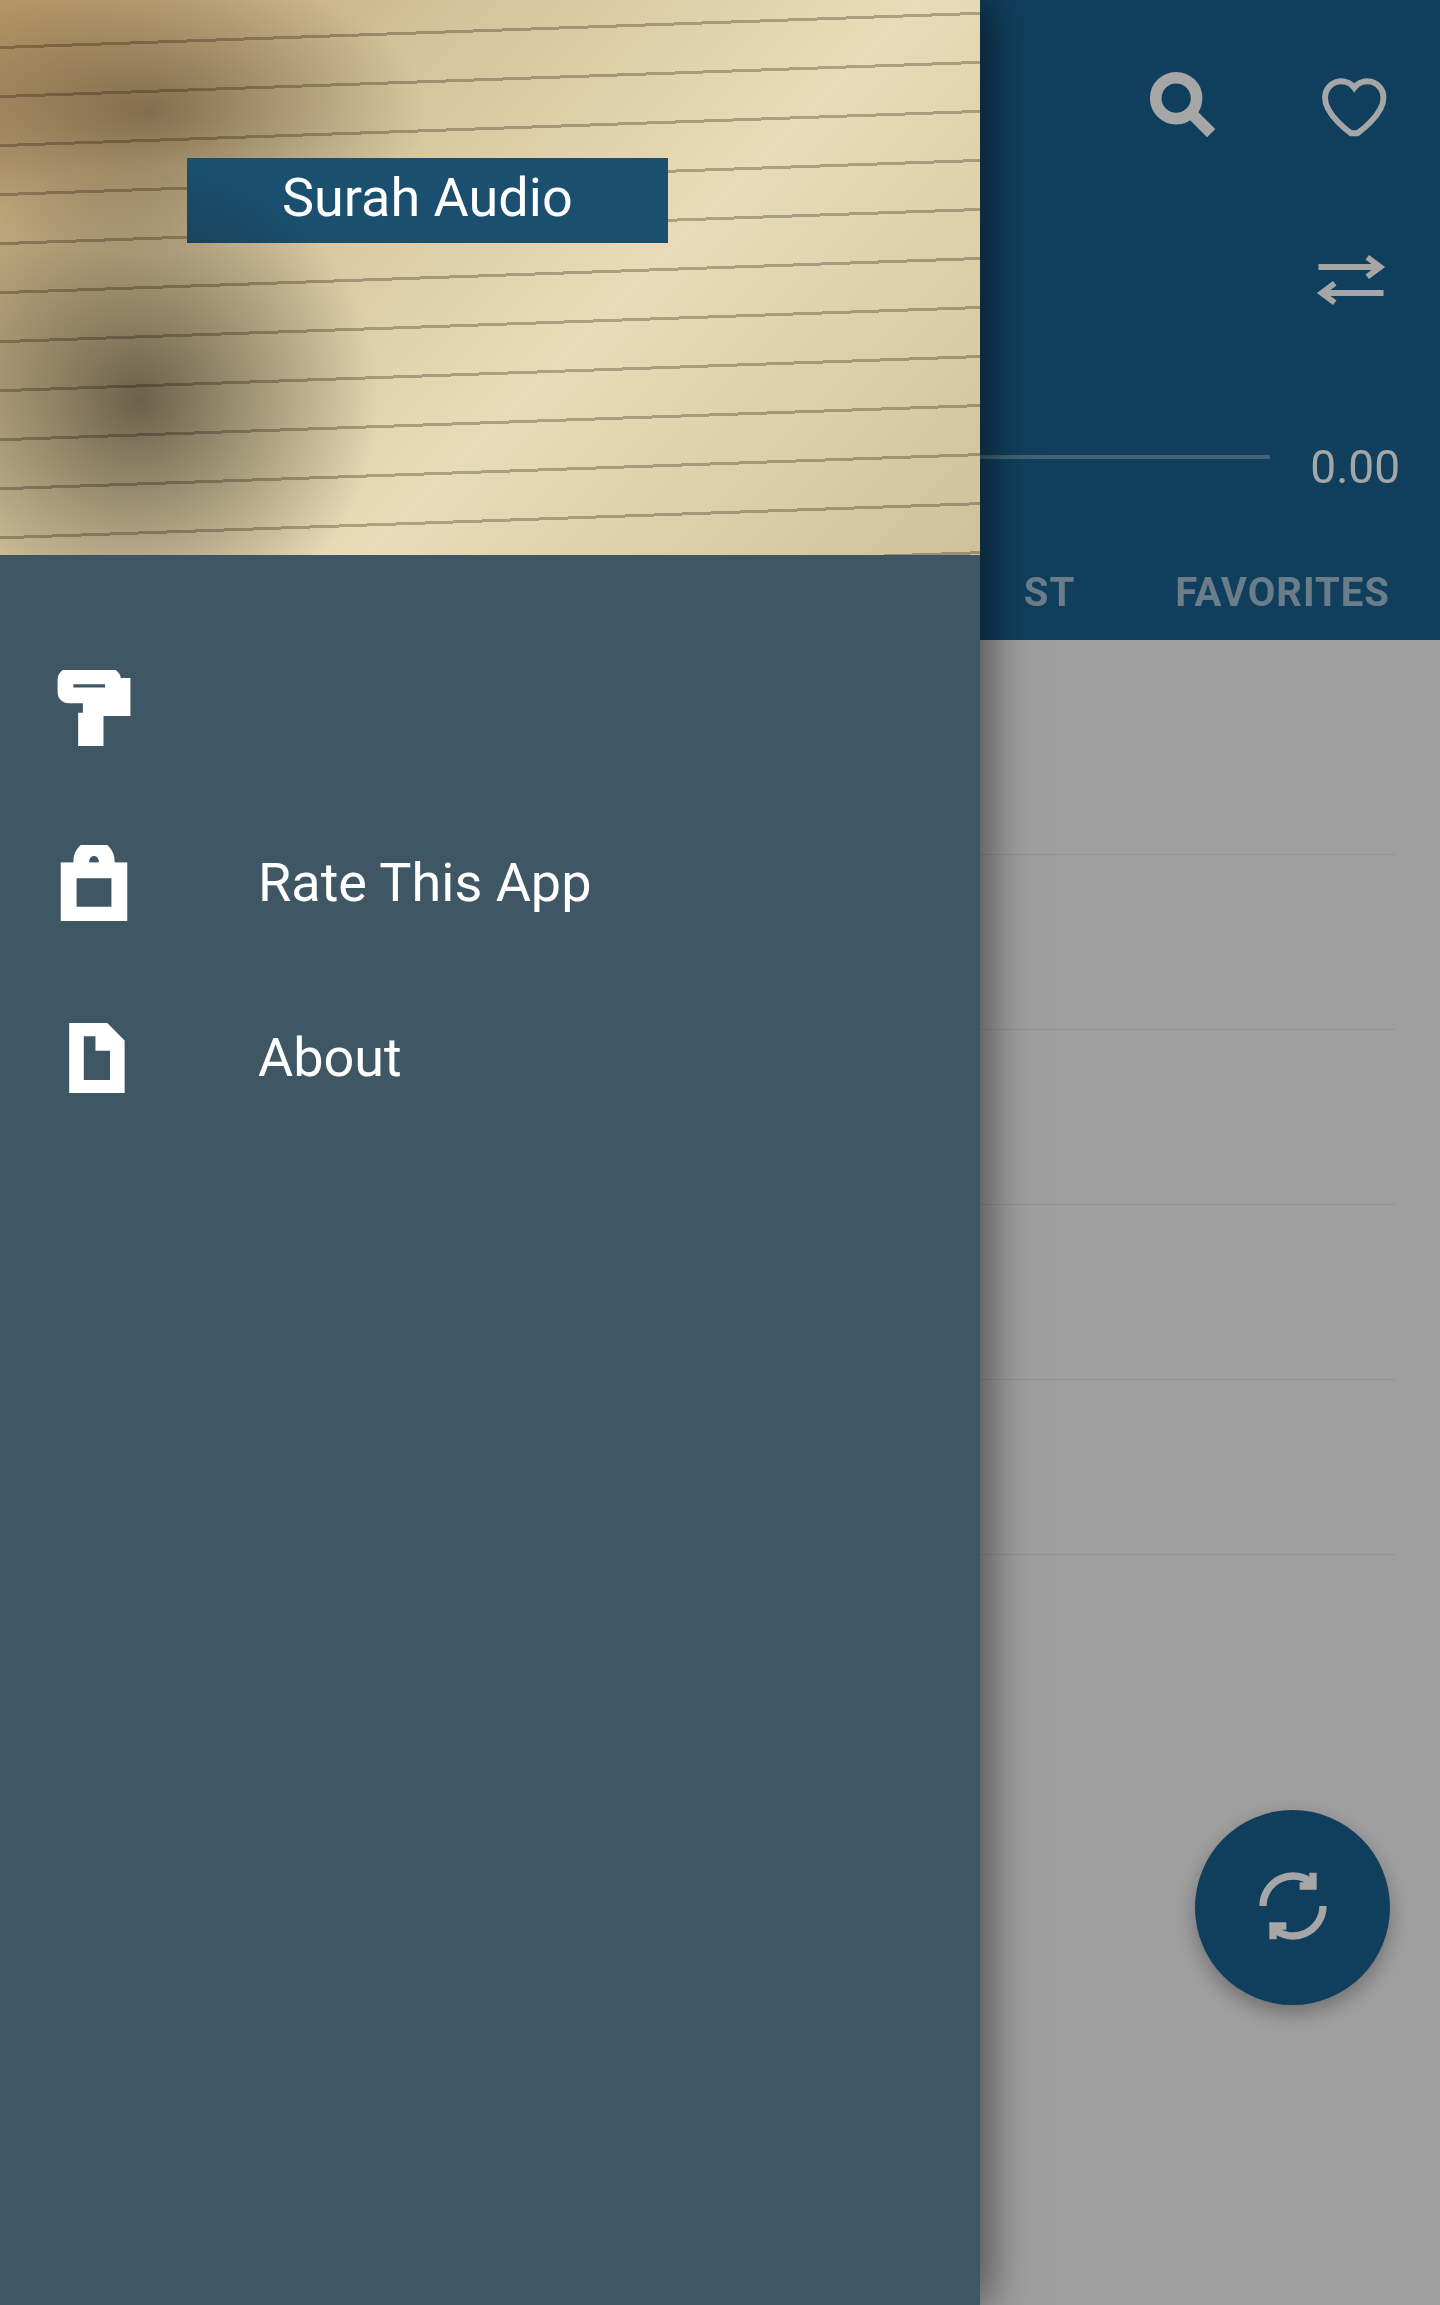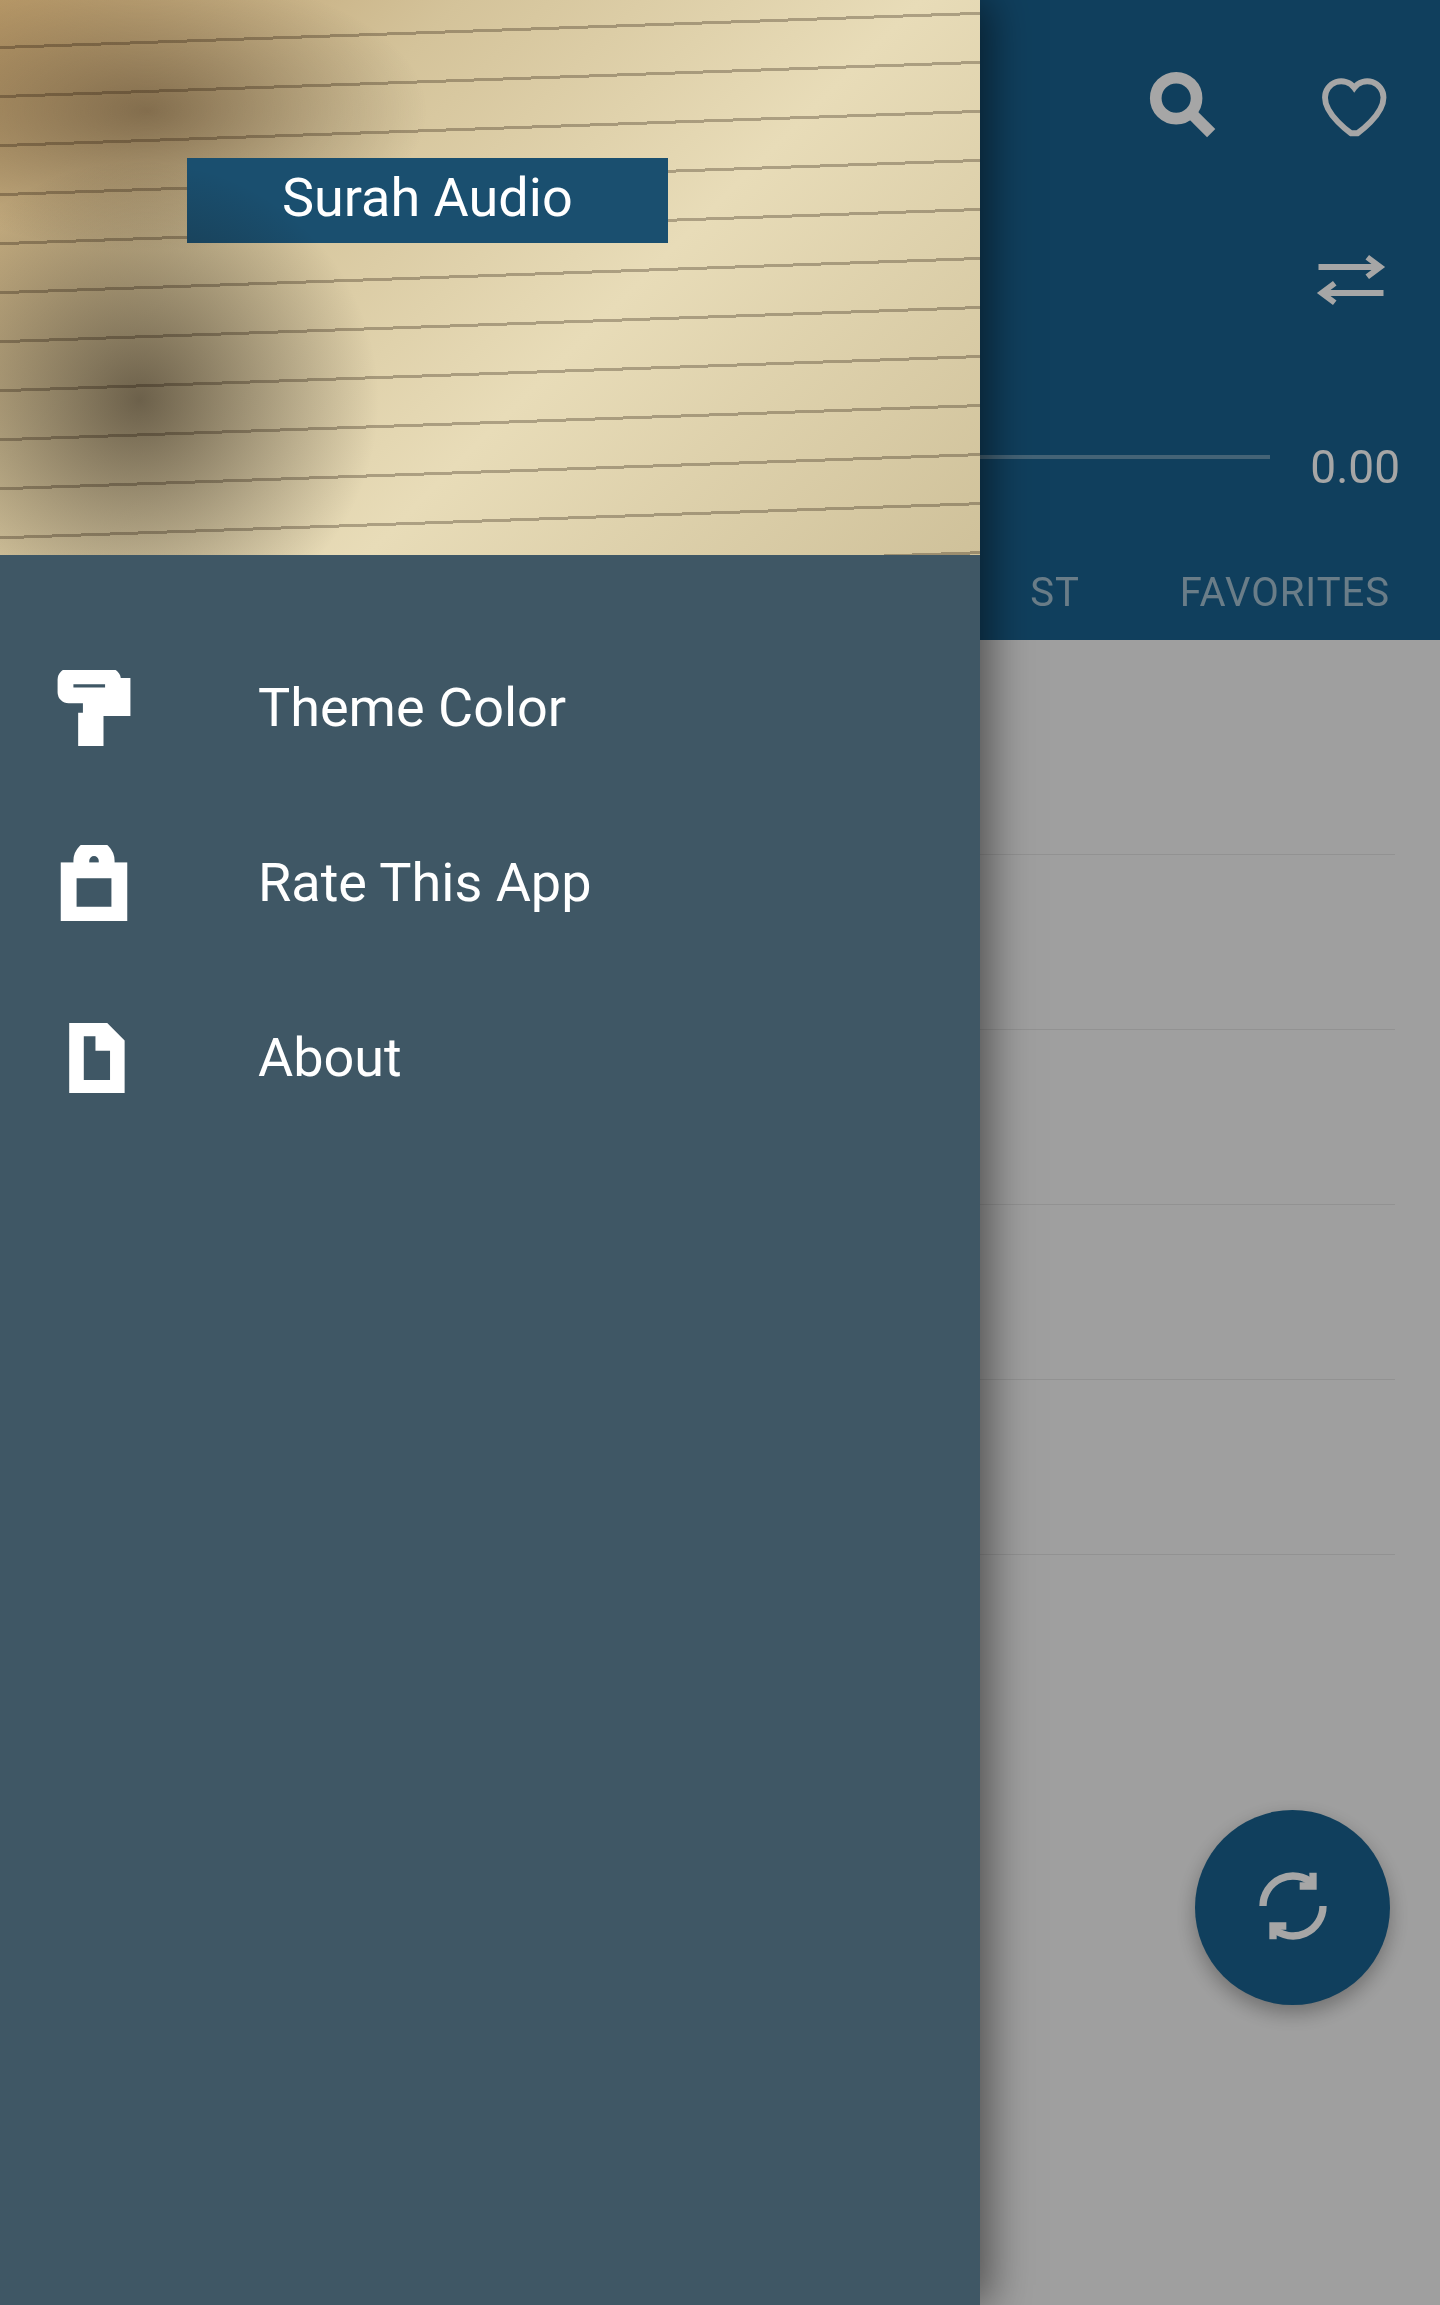--- a/index.html
+++ b/index.html
@@ -58,21 +58,21 @@
     .bg-tabs-row {
       position: absolute;
       bottom: 0; left: 0; right: 0;
       height: 95px;
       display: flex;
       justify-content: flex-end;
       align-items: center;
       padding-right: 50px;
       gap: 100px;
     }
-    .bg-tab { color: rgba(255,255,255,0.6); font-size: 40px; font-weight: 400; letter-spacing: 1px; }
+    .bg-tab { color: rgba(255,255,255,0.6); font-size: 40px; font-weight: 700; letter-spacing: 1px; }
     .bg-list { padding-top: 40px; }
     .bg-row { height: 175px; border-bottom: 1px solid #e0e0e0; margin: 0 45px; }
     
     .fab {
       position: absolute;
       right: 50px;
       bottom: 300px;
       width: 195px;
       height: 195px;
       border-radius: 50%;
@@ -224,21 +224,20 @@
   <div class="drawer-list">
 
     <div class="drawer-item">
       <span class="drawer-icon">
         <svg viewBox="0 0 24 24" width="76" height="76">
           <rect x="3" y="2" width="15" height="6" rx="1"></rect>
           <path d="M18 5h3v7h-10v4"></path>
           <rect x="9.5" y="16" width="3" height="6"></rect>
         </svg>
       </span>
-      <span class="drawer-label">Theme Color</span>
     </div>
 
 
     <div class="drawer-item">
       <span class="drawer-icon">
         <svg viewBox="0 0 24 24" width="76" height="76">
           <rect x="4" y="8" width="16" height="14"></rect>
           <path d="M8 8V5a4 4 0 0 1 8 0v3"></path>
         </svg>
       </span>

